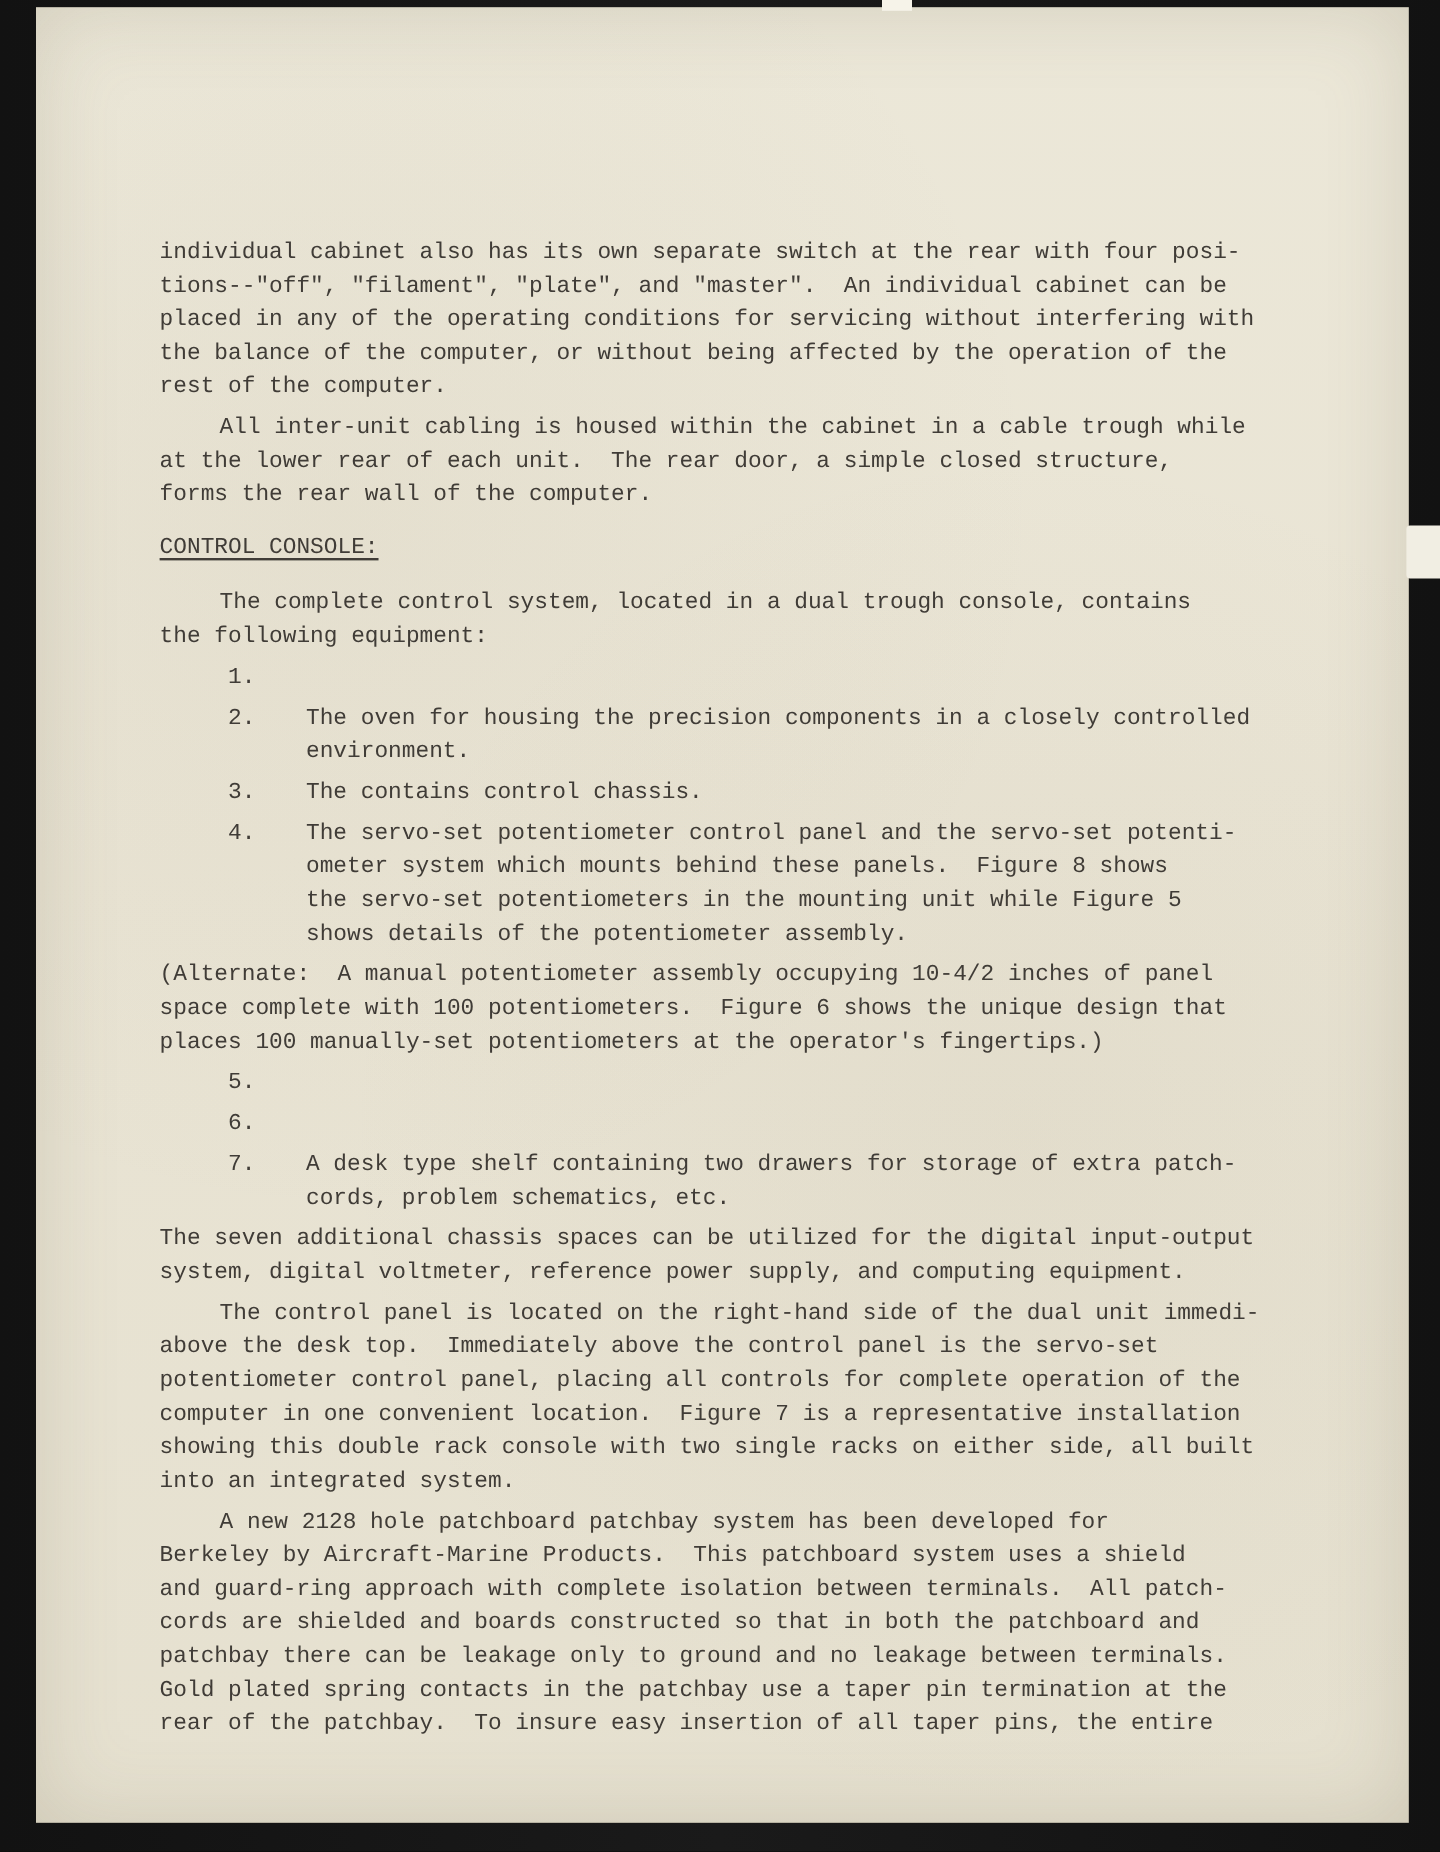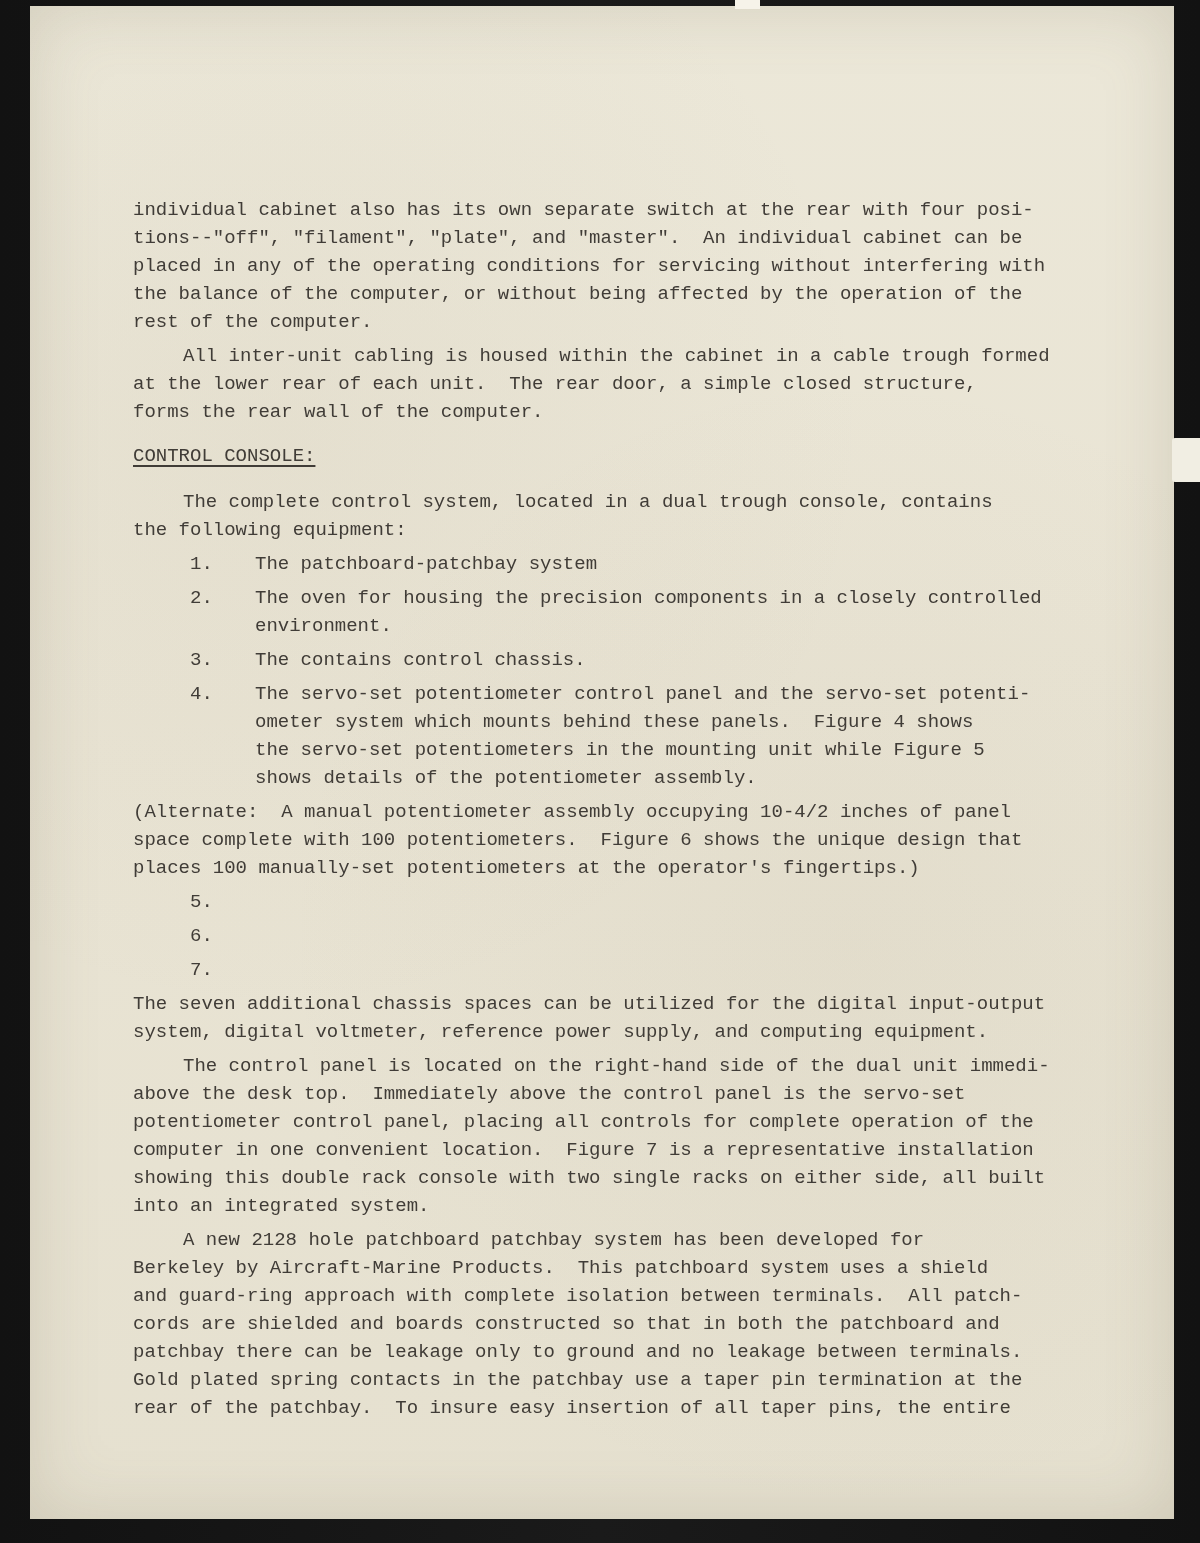--- a/index.html
+++ b/index.html
@@ -93,57 +93,58 @@
 <div class="scan">
   <div class="artifact-top"></div>
   <div class="artifact-right"></div>
   <div class="paper">
     <div class="content">
         <div class="para">individual cabinet also has its own separate switch at the rear with four posi-
 tions--"off", "filament", "plate", and "master".  An individual cabinet can be
 placed in any of the operating conditions for servicing without interfering with
 the balance of the computer, or without being affected by the operation of the
 rest of the computer.</div>
-        <div class="para indent">All inter-unit cabling is housed within the cabinet in a cable trough formed
+        <div class="para indent">All inter-unit cabling is housed within the cabinet in a cable trough while
 at the lower rear of each unit.  The rear door, a simple closed structure,
 forms the rear wall of the computer.</div>
         <div class="heading"><span>CONTROL CONSOLE:</span></div>
         <div class="para indent">The complete control system, located in a dual trough console, contains
 the following equipment:</div>
         <div class="list-item">
           <span class="num">1.</span>
-          <span class="item-text">The patchboard-patchbay system</span>
         </div>
         <div class="list-item">
           <span class="num">2.</span>
           <span class="item-text">The oven for housing the precision components in a closely controlled
 environment.</span>
         </div>
         <div class="list-item">
           <span class="num">3.</span>
           <span class="item-text">The contains control chassis.</span>
         </div>
         <div class="list-item">
           <span class="num">4.</span>
           <span class="item-text">The servo-set potentiometer control panel and the servo-set potenti-
-ometer system which mounts behind these panels.  Figure 4 shows
+ometer system which mounts behind these panels.  Figure 8 shows
 the servo-set potentiometers in the mounting unit while Figure 5
 shows details of the potentiometer assembly.</span>
         </div>
         <div class="para">(Alternate:  A manual potentiometer assembly occupying 10-4/2 inches of panel
 space complete with 100 potentiometers.  Figure 6 shows the unique design that
 places 100 manually-set potentiometers at the operator's fingertips.)</div>
         <div class="list-item">
           <span class="num">5.</span>
         </div>
         <div class="list-item">
           <span class="num">6.</span>
         </div>
         <div class="list-item">
           <span class="num">7.</span>
+          <span class="item-text">A desk type shelf containing two drawers for storage of extra patch-
+cords, problem schematics, etc.</span>
         </div>
         <div class="para">The seven additional chassis spaces can be utilized for the digital input-output
 system, digital voltmeter, reference power supply, and computing equipment.</div>
         <div class="para indent">The control panel is located on the right-hand side of the dual unit immedi-
 above the desk top.  Immediately above the control panel is the servo-set
 potentiometer control panel, placing all controls for complete operation of the
 computer in one convenient location.  Figure 7 is a representative installation
 showing this double rack console with two single racks on either side, all built
 into an integrated system.</div>
         <div class="para indent">A new 2128 hole patchboard patchbay system has been developed for

